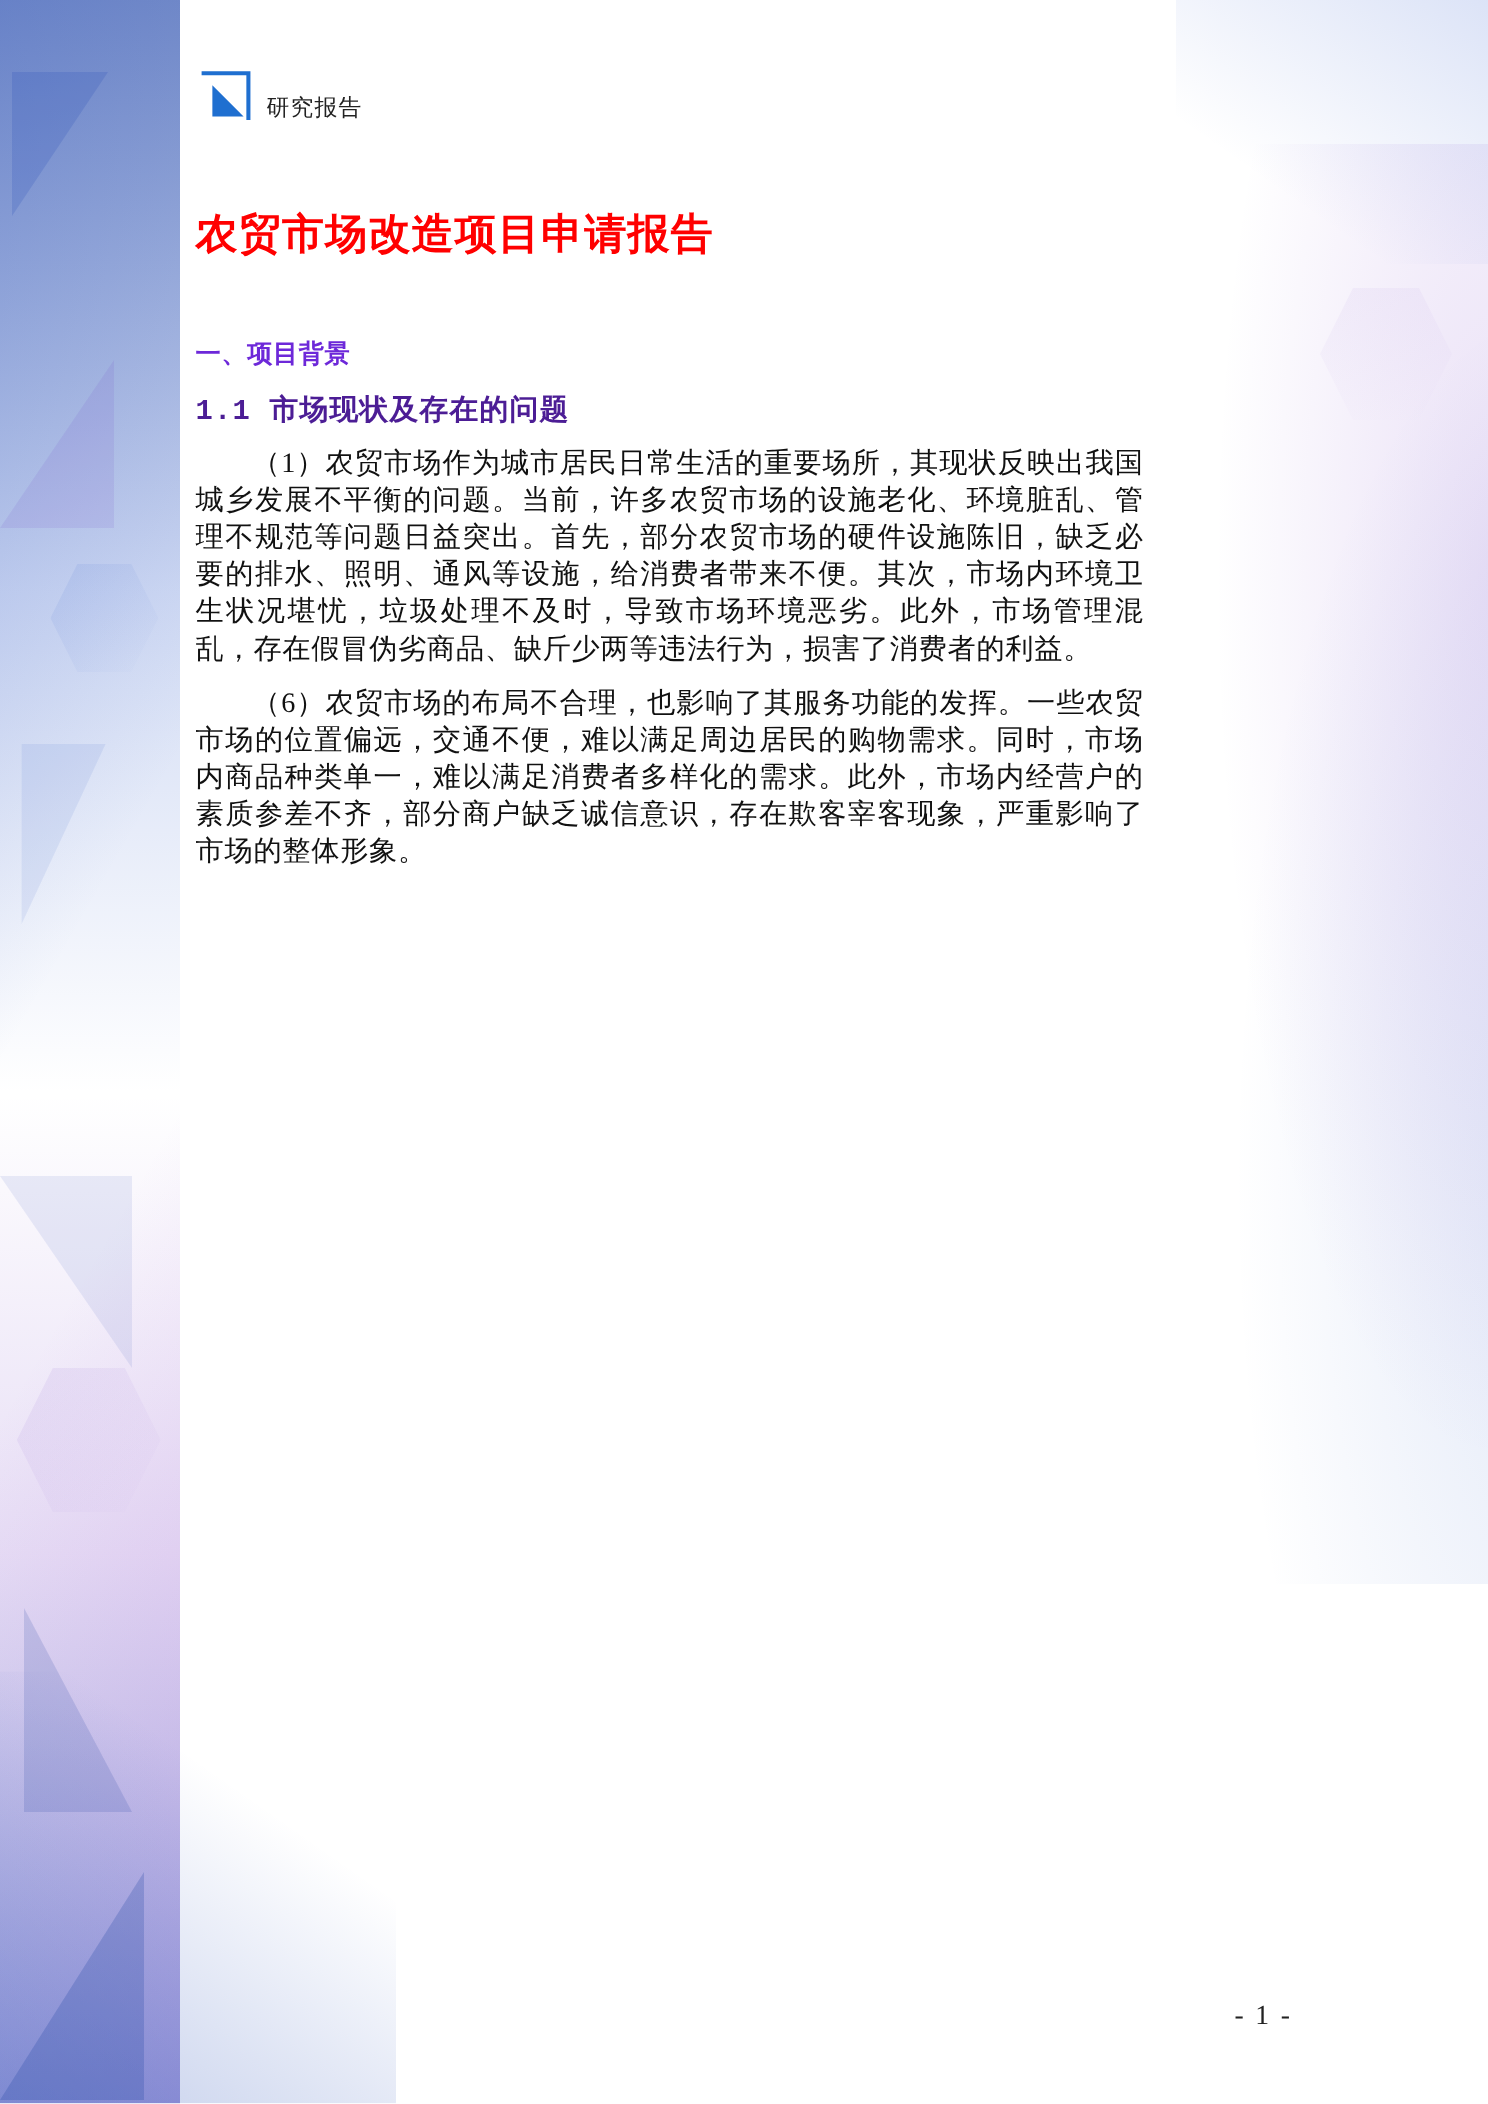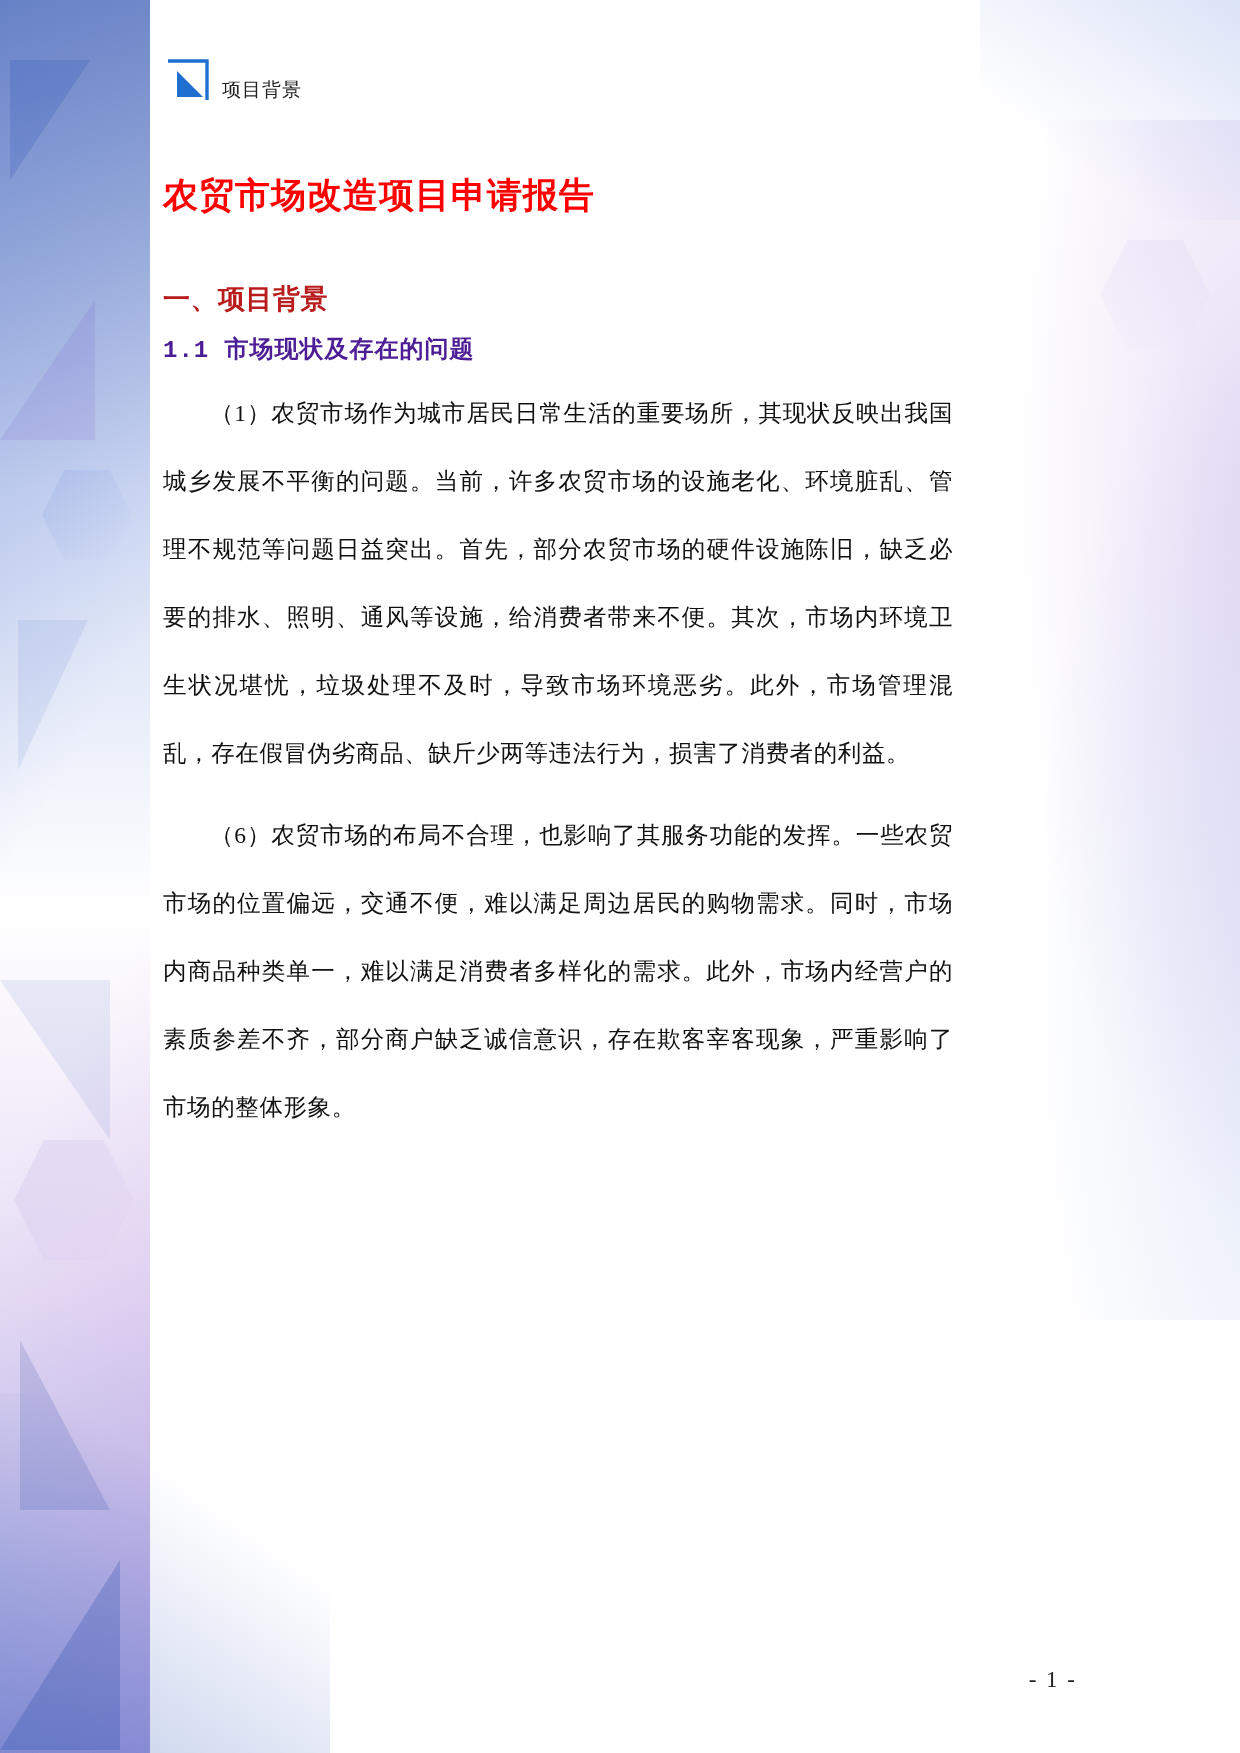--- a/index.html
+++ b/index.html
@@ -108,37 +108,37 @@
     font-weight: bold;
     font-size: 35px;
     color: #ff0000;
     text-align: left;
     letter-spacing: 1px;
     margin: 0 0 62px 0;
   }
   .h2 {
     font-family: "Liberation Sans", sans-serif;
     font-weight: bold;
-    font-size: 27px;
-    color: #b91c1c;
+    font-size: 21px;
+    color: #6d28d9;
     margin: 0 0 16px 0;
     letter-spacing: 0.5px;
   }
   .h3 {
     font-family: Liberation Mono, monospace;
     font-weight: bold;
     font-size: 24px;
     color: #4c1d95;
     margin: 0 0 14px 0;
     letter-spacing: 1px;
   }
   p.body {
     font-family: "Liberation Serif", "DejaVu Serif", serif;
     font-size: 23.5px;
-    line-height: 68px;
+    line-height: 31px;
     color: #111111;
     margin: 0 0 14px 0;
     text-align: justify;
     text-justify: inter-ideograph;
     text-indent: 2em;
     letter-spacing: 0.6px;
   }
   .page-number {
     position: absolute;
     right: 163px;
@@ -172,21 +172,21 @@
   </div>
 
   <div class="logo-block">
     <span class="logo-mark">
       <svg width="50" height="52" viewBox="0 0 50 52" aria-hidden="true">
         <path d="M5 4 H44 V43" fill="none" stroke="#1f6fd0" stroke-width="3.4"></path>
         <path d="M14 40 L14 14 L40 40 Z" fill="#1f6fd0"></path>
         <path d="M40 40 L40 14 L14 14 Z" fill="#2f8ae0" opacity="0.0"></path>
       </svg>
     </span>
-    <span class="logo-text">项目背景</span>
+    <span class="logo-text">研究报告</span>
   </div>
 
   <div class="doc">
     <h1 class="doc-title">农贸市场改造项目申请报告</h1>
 
     <h2 class="h2">一、项目背景</h2>
     <h3 class="h3">1.1 市场现状及存在的问题</h3>
 
     <p class="body">（1）农贸市场作为城市居民日常生活的重要场所，其现状反映出我国城乡发展不平衡的问题。当前，许多农贸市场的设施老化、环境脏乱、管理不规范等问题日益突出。首先，部分农贸市场的硬件设施陈旧，缺乏必要的排水、照明、通风等设施，给消费者带来不便。其次，市场内环境卫生状况堪忧，垃圾处理不及时，导致市场环境恶劣。此外，市场管理混乱，存在假冒伪劣商品、缺斤少两等违法行为，损害了消费者的利益。</p>
     <p class="body">（6）农贸市场的布局不合理，也影响了其服务功能的发挥。一些农贸市场的位置偏远，交通不便，难以满足周边居民的购物需求。同时，市场内商品种类单一，难以满足消费者多样化的需求。此外，市场内经营户的素质参差不齐，部分商户缺乏诚信意识，存在欺客宰客现象，严重影响了市场的整体形象。</p>

